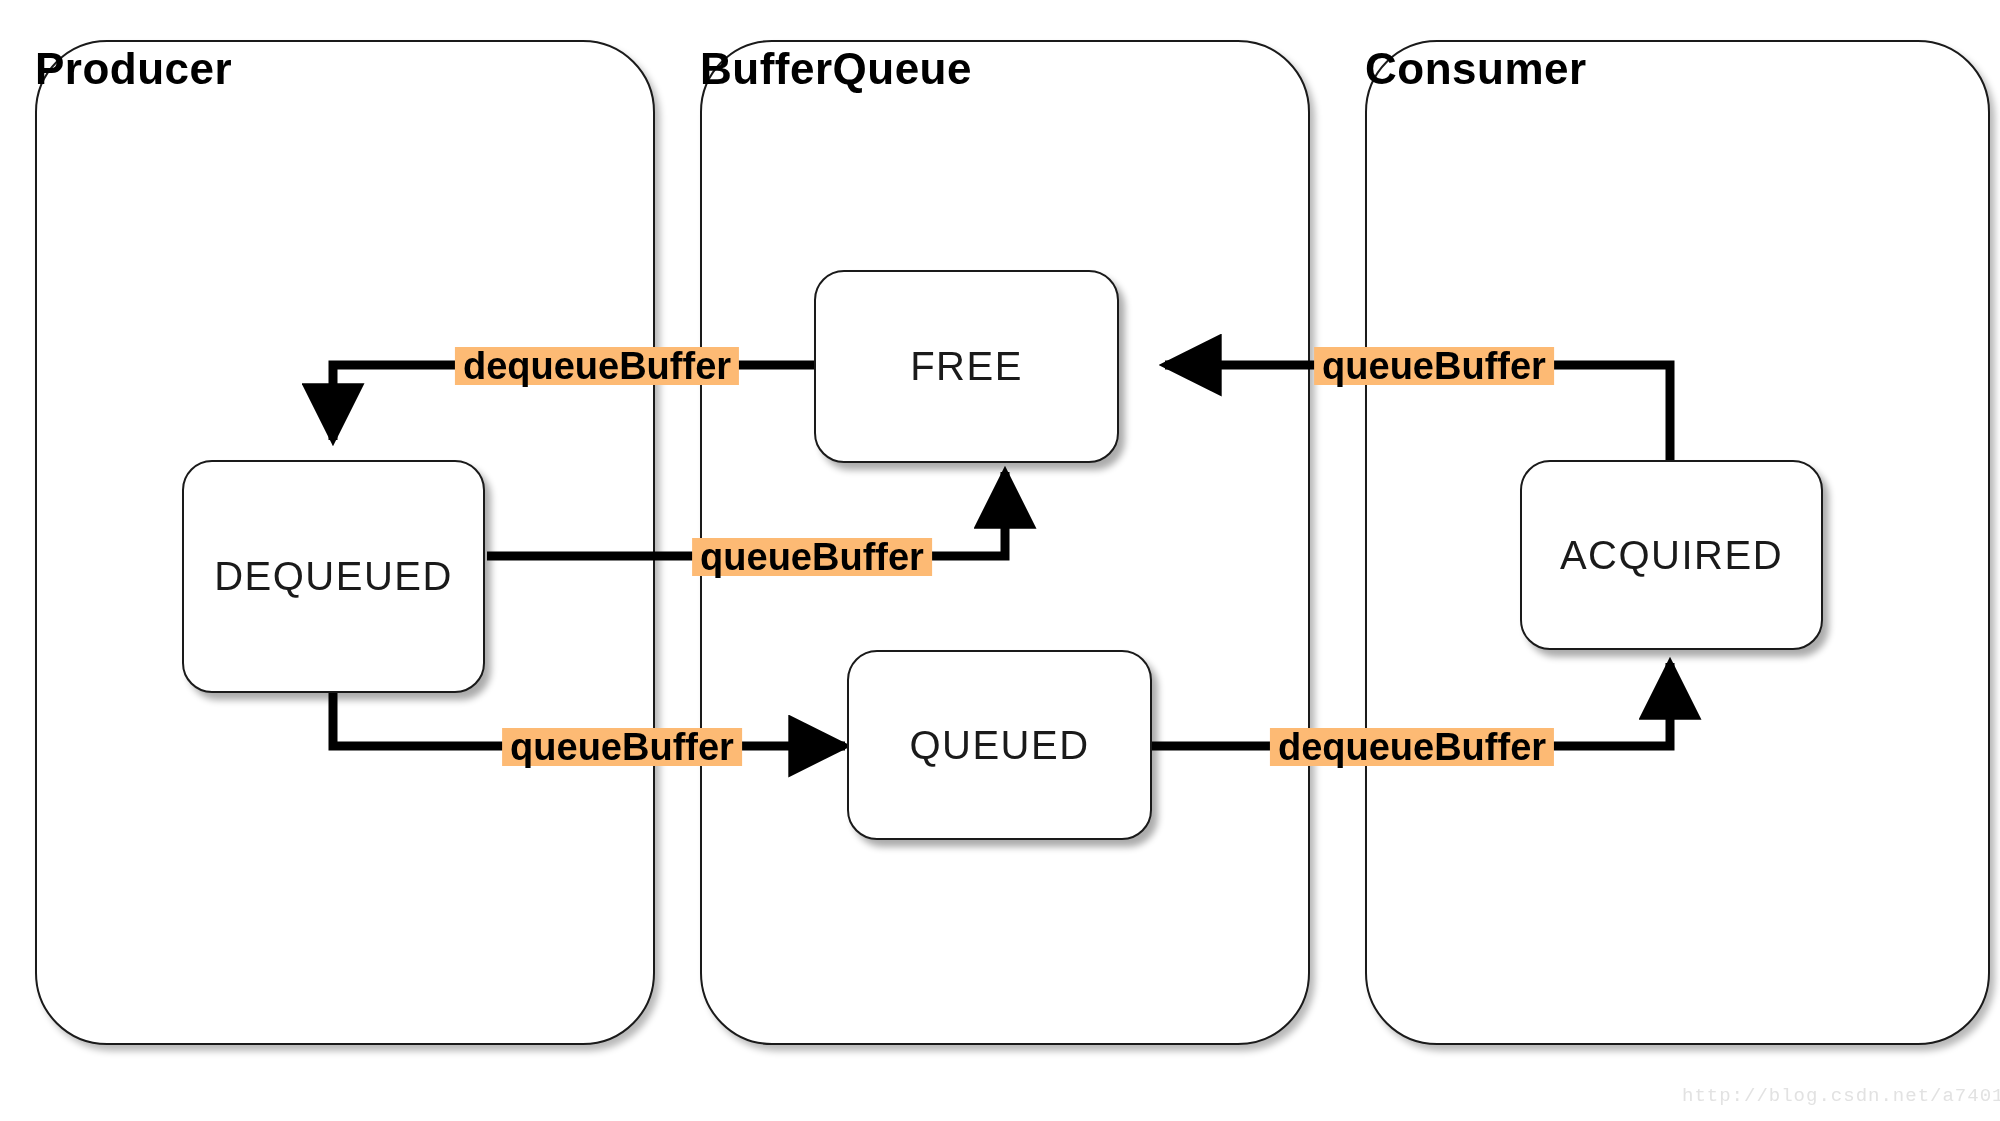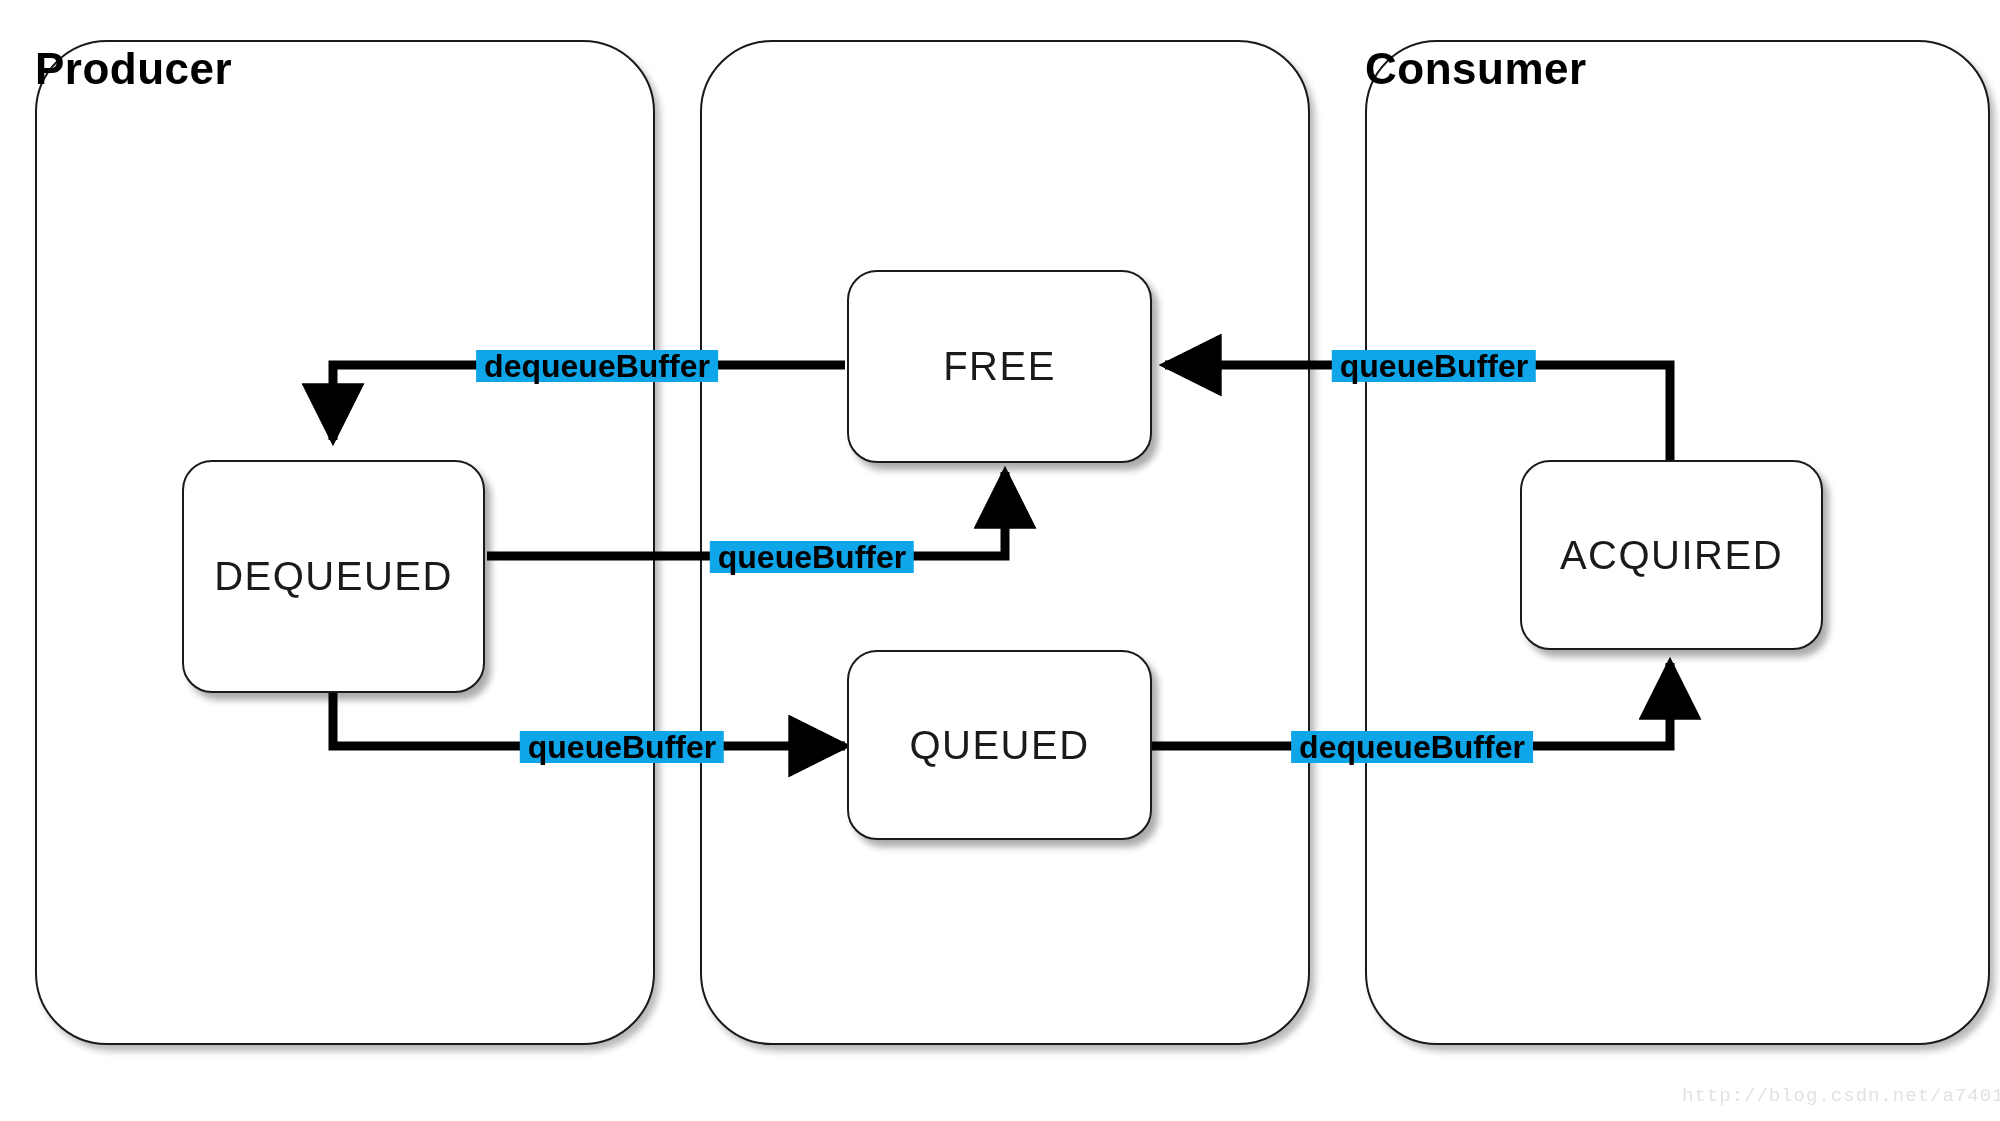--- a/index.html
+++ b/index.html
@@ -63,23 +63,23 @@
     font-size: 40px;
     color: #1a1a1a;
     letter-spacing: 1.5px;
     white-space: nowrap;
   }
   
   .edge-label {
     position: absolute;
     font-family: "Liberation Sans", sans-serif;
     font-weight: bold;
-    font-size: 32px;
+    font-size: 38px;
     color: #000000;
-    background: #0ea5e9;
+    background: #fdba74;
     padding: 0 8px;
     white-space: nowrap;
     transform: translate(-50%, -50%);
     line-height: 1;
   }
   
   .watermark {
     position: absolute;
     font-family: "Liberation Mono", monospace;
     font-size: 19px;
@@ -91,20 +91,21 @@
 </head>
 <body>
 
 <div id="stage">
 
   <div class="panel" style="left:35px; top:40px; width:620px; height:1005px;"></div>
   <div class="panel" style="left:700px; top:40px; width:610px; height:1005px;"></div>
   <div class="panel" style="left:1365px; top:40px; width:625px; height:1005px;"></div>
 
   <div class="panel-title" style="left:35px; width:620px;">Producer</div>
+  <div class="panel-title" style="left:700px; width:610px;">BufferQueue</div>
   <div class="panel-title" style="left:1365px; width:625px;">Consumer</div>
 
   <svg class="layer" viewBox="0 0 2000 1121" preserveAspectRatio="none">
     <defs>
       <marker id="ah-down" viewBox="0 0 12 12" refX="6" refY="10" markerWidth="9" markerHeight="9" orient="auto-start-reverse">
         <path d="M 1 10 L 6 0 L 11 10 Z" fill="#000000"></path>
       </marker>
       <marker id="ah" viewBox="0 0 10 10" refX="9" refY="5" markerWidth="7" markerHeight="7" orient="auto">
         <path d="M 0 0 L 10 5 L 0 10 Z" fill="#000000"></path>
       </marker>
@@ -124,21 +125,21 @@
 
     <g>
       <path d="M 1152 746 L 1670 746 L 1670 663" fill="none" stroke="#000000" stroke-width="9" stroke-linecap="butt" stroke-linejoin="miter" marker-end="url(#ah)"></path>
     </g>
 
     <g>
       <path d="M 1670 460 L 1670 365 L 1165 365" fill="none" stroke="#000000" stroke-width="9" stroke-linecap="butt" stroke-linejoin="miter" marker-end="url(#ah)"></path>
     </g>
   </svg>
 
-  <div class="state-box" style="left:847px; top:270px; width:305px; height:193px;">
+  <div class="state-box" style="left:814px; top:270px; width:305px; height:193px;">
     <span class="state-label">FREE</span>
   </div>
 
   <div class="state-box" style="left:182px; top:460px; width:303px; height:233px;">
     <span class="state-label">DEQUEUED</span>
   </div>
 
   <div class="state-box" style="left:1520px; top:460px; width:303px; height:190px;">
     <span class="state-label">ACQUIRED</span>
   </div>

